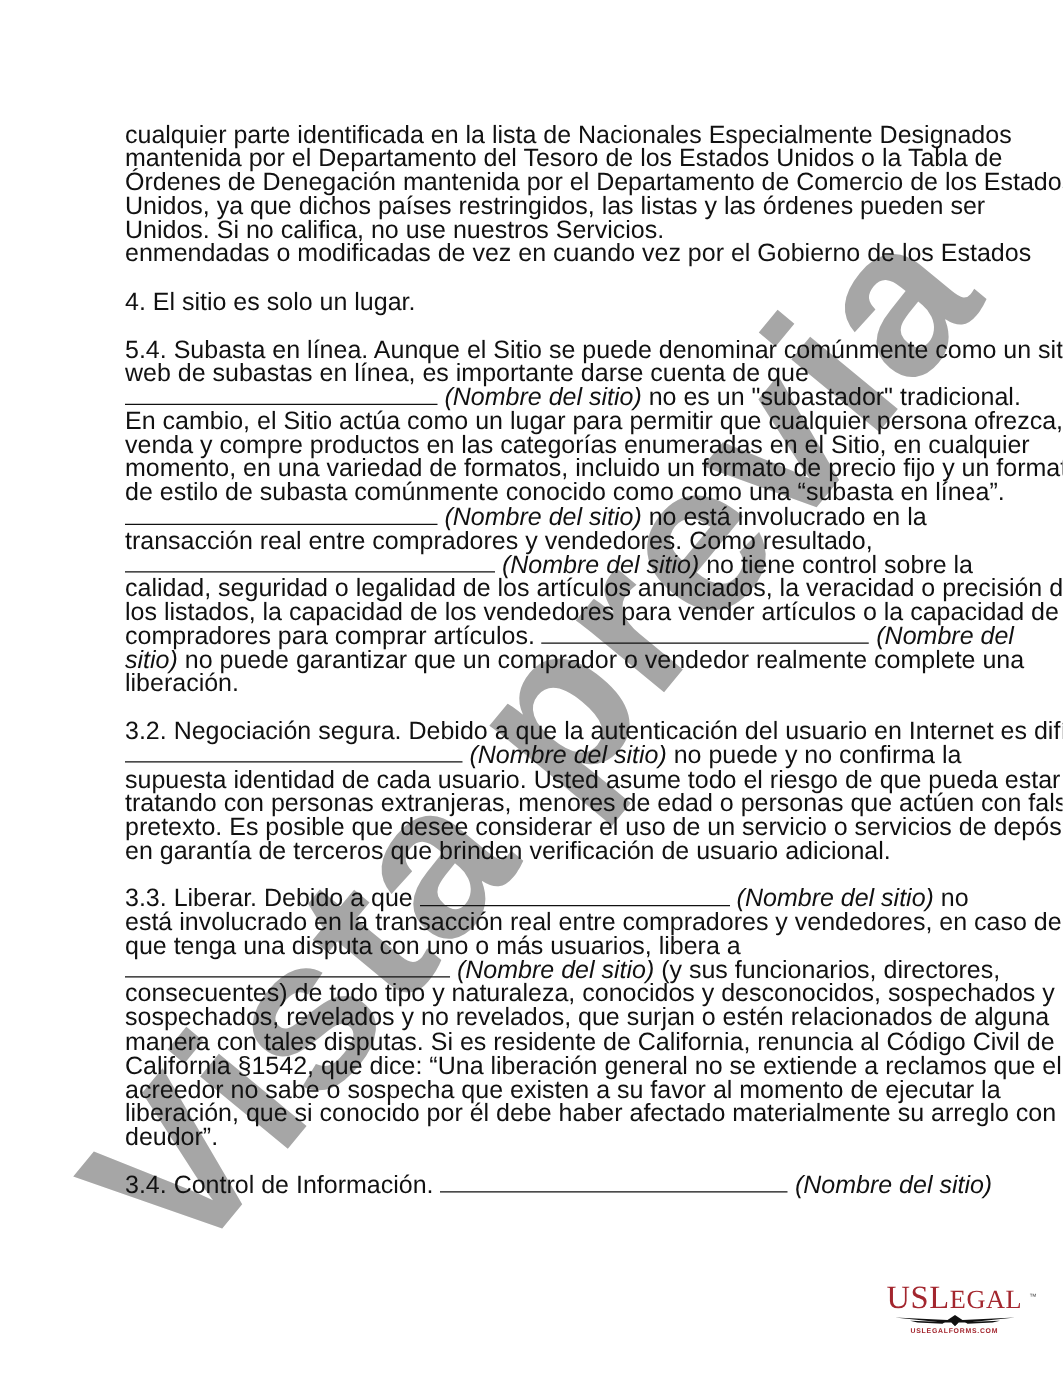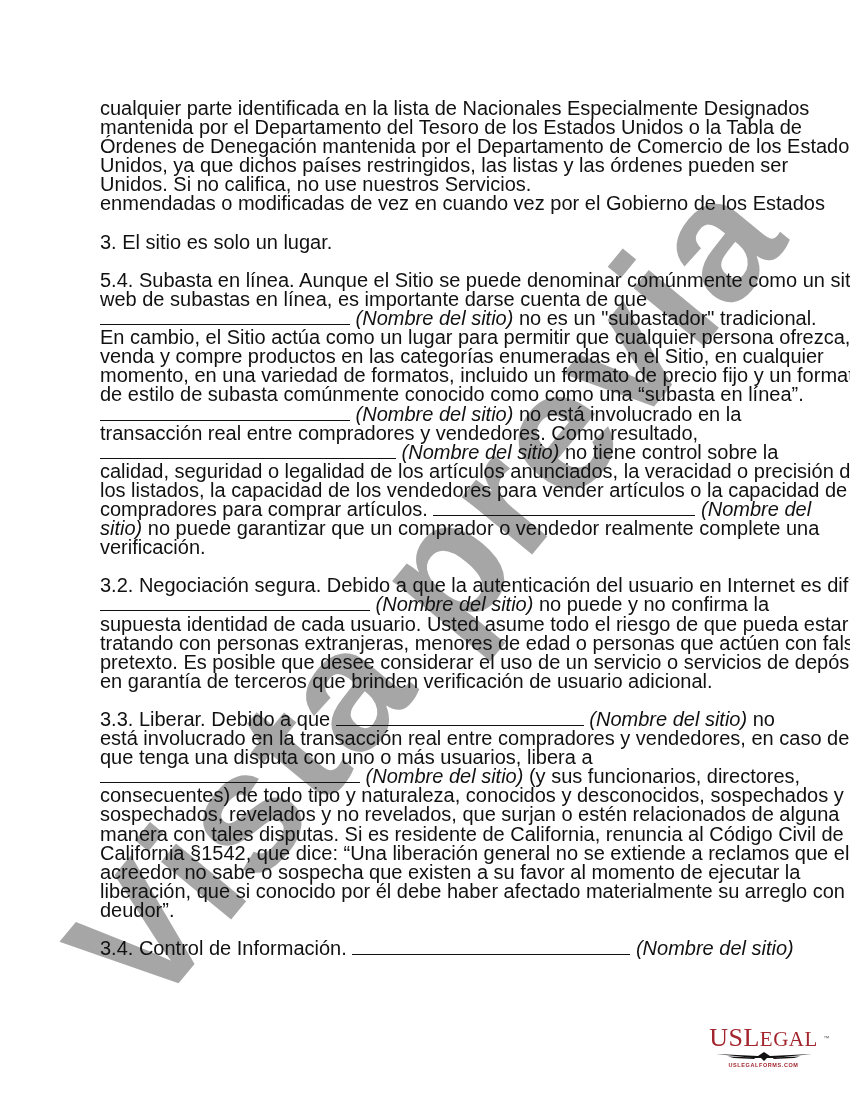--- a/index.html
+++ b/index.html
@@ -118,21 +118,21 @@
     <div class="para">
       <span class="line">cualquier parte identificada en la lista de Nacionales Especialmente Designados</span>
       <span class="line">mantenida por el Departamento del Tesoro de los Estados Unidos o la Tabla de</span>
       <span class="line">Órdenes de Denegación mantenida por el Departamento de Comercio de los Estados</span>
       <span class="line">Unidos, ya que dichos países restringidos, las listas y las órdenes pueden ser</span>
       <span class="line">Unidos. Si no califica, no use nuestros Servicios.</span>
       <span class="line">enmendadas o modificadas de vez en cuando vez por el Gobierno de los Estados</span>
     </div>
 
     <div class="para">
-      <span class="line">3. El sitio es solo un lugar.</span>
+      <span class="line">4. El sitio es solo un lugar.</span>
     </div>
 
     <div class="para">
       <span class="line">5.4. Subasta en línea. Aunque el Sitio se puede denominar comúnmente como un sitio</span>
       <span class="line">web de subastas en línea, es importante darse cuenta de que</span>
       <span class="line">
         <span class="blank" style="width:250px"></span><span> </span><span class="ph">(Nombre del sitio)</span><span> no es un "subastador" tradicional.</span>
       </span>
       <span class="line">En cambio, el Sitio actúa como un lugar para permitir que cualquier persona ofrezca,</span>
       <span class="line">venda y compre productos en las categorías enumeradas en el Sitio, en cualquier</span>
@@ -146,21 +146,21 @@
         <span class="blank" style="width:296px"></span><span> </span><span class="ph">(Nombre del sitio)</span><span> no tiene control sobre la</span>
       </span>
       <span class="line">calidad, seguridad o legalidad de los artículos anunciados, la veracidad o precisión de</span>
       <span class="line">los listados, la capacidad de los vendedores para vender artículos o la capacidad de los</span>
       <span class="line">
         <span>compradores para comprar artículos. </span><span class="blank" style="width:262px"></span><span> </span><span class="ph">(Nombre del</span>
       </span>
       <span class="line">
         <span class="ph">sitio)</span><span> no puede garantizar que un comprador o vendedor realmente complete una</span>
       </span>
-      <span class="line">verificación.</span>
+      <span class="line">liberación.</span>
     </div>
 
     <div class="para">
       <span class="line">3.2. Negociación segura. Debido a que la autenticación del usuario en Internet es difícil,</span>
       <span class="line">
         <span class="blank" style="width:270px"></span><span> </span><span class="ph">(Nombre del sitio)</span><span> no puede y no confirma la</span>
       </span>
       <span class="line">supuesta identidad de cada usuario. Usted asume todo el riesgo de que pueda estar</span>
       <span class="line">tratando con personas extranjeras, menores de edad o personas que actúen con falso</span>
       <span class="line">pretexto. Es posible que desee considerar el uso de un servicio o servicios de depósito</span>

